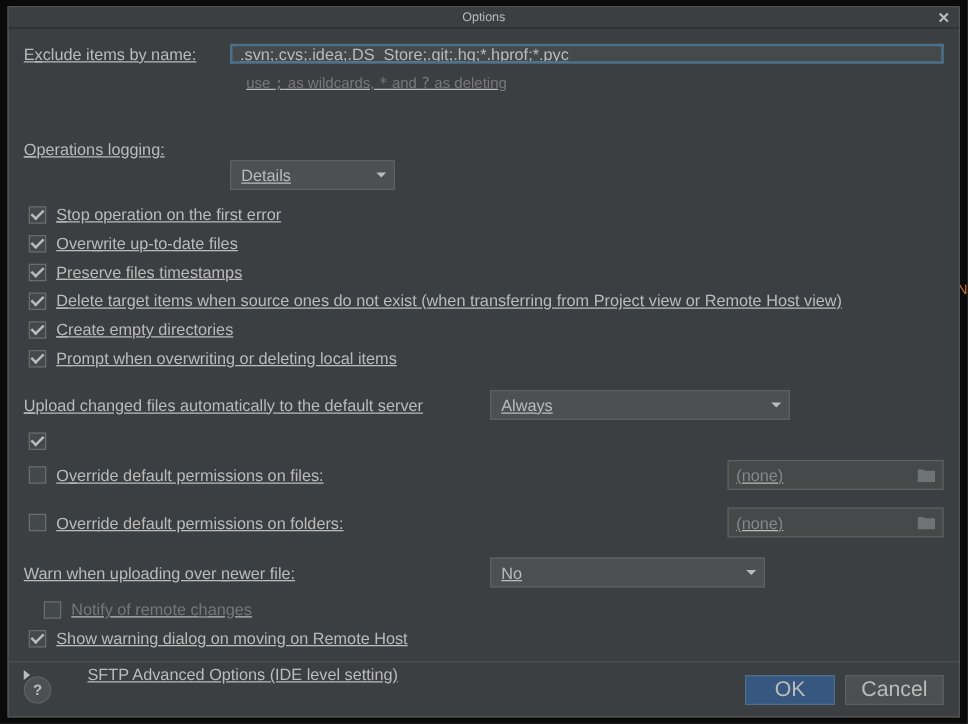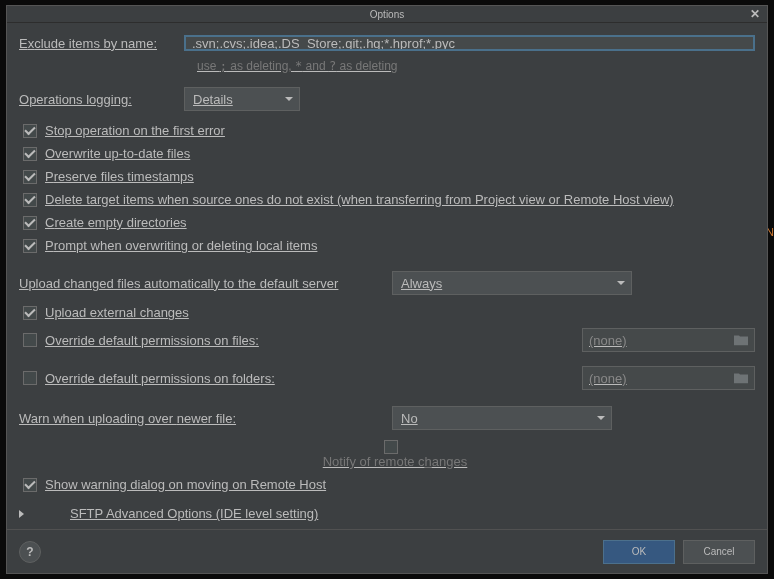--- a/index.html
+++ b/index.html
@@ -105,21 +105,21 @@
   position: absolute;
   right: 6px;
   top: 50%;
   transform: translateY(-50%);
   width: 0;
   height: 0;
   border-left: 4px solid transparent;
   border-right: 4px solid transparent;
   border-top: 4px solid #bbbbbb;
 }
-.select.small { width: 116px; }
+.select.small { width: 132px; margin-top: 41px; }
 .select.med { width: 240px; }
 .select.med2 { width: 220px; }
 .checkbox-row {
   display: flex;
   align-items: center;
   padding: 4px 0 4px 4px;
 }
 .checkbox {
   width: 14px;
   height: 14px;
@@ -168,21 +168,21 @@
   width: 14px;
   height: 11px;
 }
 .folder-icon svg { display: block; }
 .label-row {
   display: flex;
   align-items: center;
   padding: 6px 0;
 }
 .label-row .lbl { flex: 0 0 373px; }
-.indent { padding-left: 16px; flex-direction: column; }
+.indent { padding-left: 16px; }
 .expander-row {
   display: flex;
   align-items: center;
   padding: 10px 0 6px 0;
   cursor: pointer;
   gap: 40px;
 }
 .expander-arrow {
   width: 0;
   height: 0;
@@ -216,21 +216,21 @@
   font-weight: bold;
   cursor: pointer;
 }
 .spacer { flex: 1; }
 .btn {
   min-width: 72px;
   height: 24px;
   background: #4c5052;
   border: 1px solid #5e6060;
   color: #bbbbbb;
-  font-size: 10px;
+  font-size: 17px;
   display: flex;
   align-items: center;
   justify-content: center;
   margin-left: 8px;
   cursor: pointer;
   padding: 2px 12px;
 }
 .btn.primary {
   background: #365880;
   border: 1px solid #4c708c;
@@ -254,21 +254,21 @@
     <span class="titlebar-title">Options</span>
     <div class="close-btn">✕</div>
   </div>
 
   <div class="content">
 
     <div class="row">
       <div class="row-label"><span>E</span><span class="underline-char">x</span><span>clude items by name:</span></div>
       <input class="text-input focused" value=".svn;.cvs;.idea;.DS_Store;.git;.hg;*.hprof;*.pyc" style="">
     </div>
-    <div class="hint"><span>use </span><span class="mono">;</span><span> as deleting, </span><span class="mono">*</span><span> and </span><span class="mono">?</span><span> as deleting</span></div>
+    <div class="hint"><span>use </span><span class="mono">;</span><span> as wildcards, </span><span class="mono">*</span><span> and </span><span class="mono">?</span><span> as deleting</span></div>
 
     <div class="row">
       <div class="row-label"><span class="underline-char">O</span><span>perations logging:</span></div>
       <div class="select small">
         <span>Details</span>
         <span class="arrow"></span>
       </div>
     </div>
 
     <div class="checkbox-row">
@@ -301,21 +301,20 @@
     <div class="label-row">
       <div class="lbl"><span class="underline-char">U</span><span>pload changed files automatically to the default server</span></div>
       <div class="select med">
         <span>Always</span>
         <span class="arrow"></span>
       </div>
     </div>
 
     <div class="checkbox-row">
       <div class="checkbox checked"></div>
-      <span class="checkbox-label"><span>Upload e</span><span class="underline-char">x</span><span>ternal changes</span></span>
     </div>
 
     <div class="perm-row">
       <div class="checkbox"></div>
       <span class="checkbox-label"><span>O</span><span class="underline-char">v</span><span>erride default permissions on files:</span></span>
       <div class="perm-input">
         <span>(none)</span>
         <span class="folder-icon">
           <svg width="14" height="11" viewBox="0 0 14 11">
               <path d="M0 1h5l1 1h8v9H0z" fill="#6e7375"></path>

